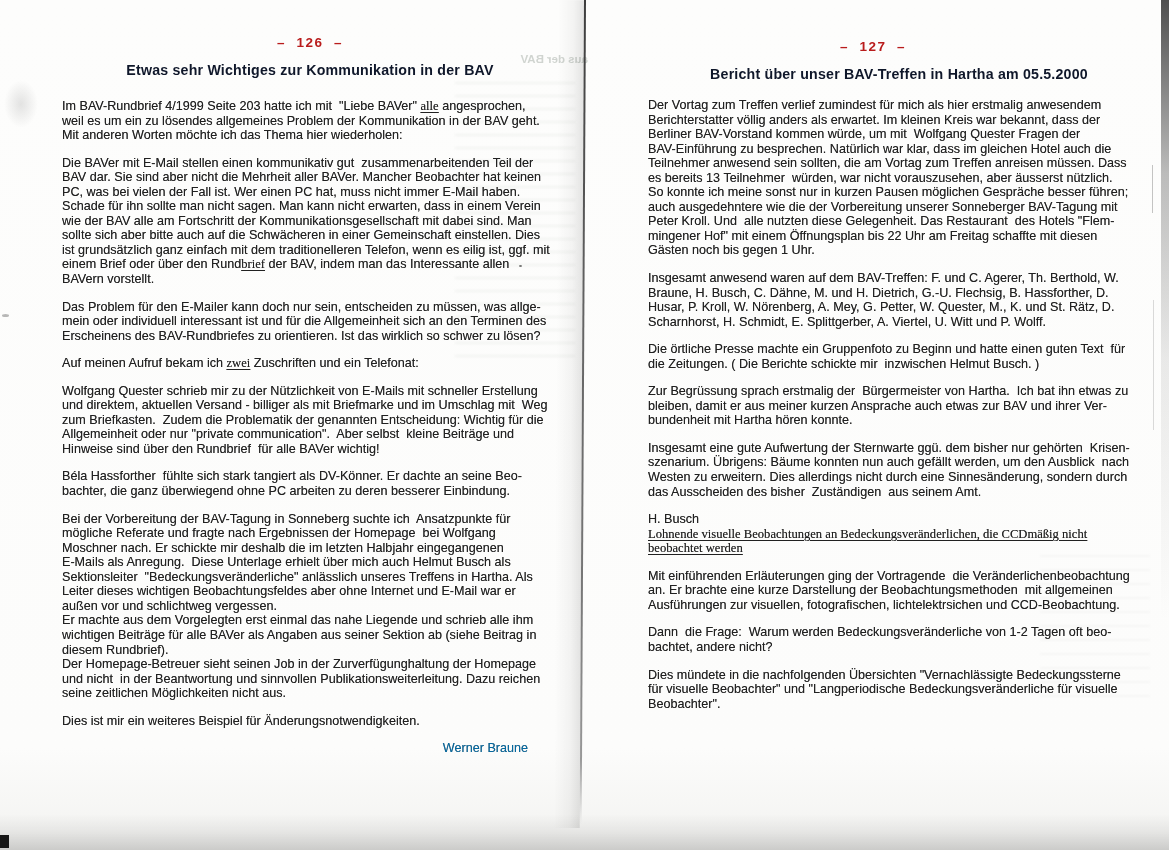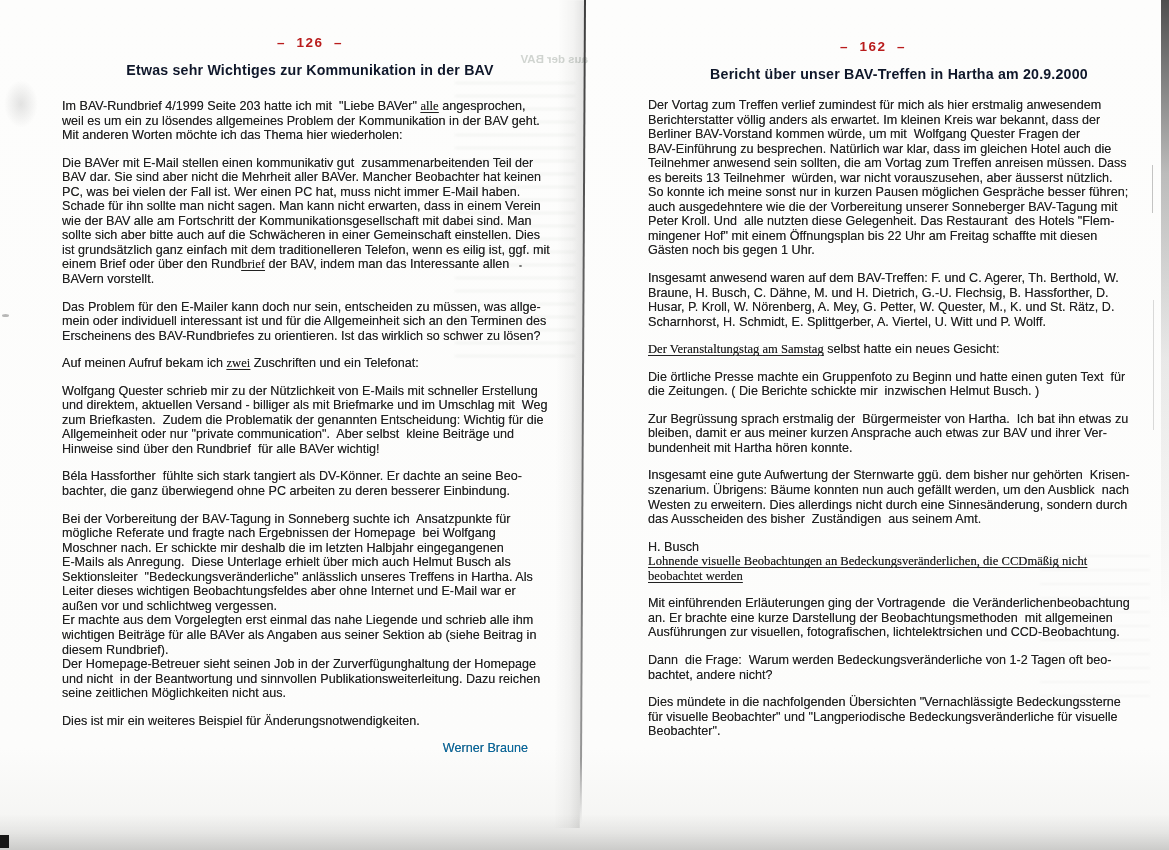--- a/index.html
+++ b/index.html
@@ -106,26 +106,25 @@
     <p>Auf meinen Aufruf bekam ich <u>zwei</u> Zuschriften und ein Telefonat:</p>
     <p>Wolfgang Quester schrieb mir zu der Nützlichkeit von E-Mails mit schneller Erstellung<br>und direktem, aktuellen Versand - billiger als mit Briefmarke und im Umschlag mit  Weg<br>zum Briefkasten.  Zudem die Problematik der genannten Entscheidung: Wichtig für die<br>Allgemeinheit oder nur "private communication".  Aber selbst  kleine Beiträge und<br>Hinweise sind über den Rundbrief  für alle BAVer wichtig!</p>
     <p>Béla Hassforther  fühlte sich stark tangiert als DV-Könner. Er dachte an seine Beo-<br>bachter, die ganz überwiegend ohne PC arbeiten zu deren besserer Einbindung.</p>
     <p>Bei der Vorbereitung der BAV-Tagung in Sonneberg suchte ich  Ansatzpunkte für<br>mögliche Referate und fragte nach Ergebnissen der Homepage  bei Wolfgang<br>Moschner nach. Er schickte mir deshalb die im letzten Halbjahr eingegangenen<br>E-Mails als Anregung.  Diese Unterlage erhielt über mich auch Helmut Busch als<br>Sektionsleiter  "Bedeckungsveränderliche" anlässlich unseres Treffens in Hartha. Als<br>Leiter dieses wichtigen Beobachtungsfeldes aber ohne Internet und E-Mail war er<br>außen vor und schlichtweg vergessen.<br>Er machte aus dem Vorgelegten erst einmal das nahe Liegende und schrieb alle ihm<br>wichtigen Beiträge für alle BAVer als Angaben aus seiner Sektion ab (siehe Beitrag in<br>diesem Rundbrief).<br>Der Homepage-Betreuer sieht seinen Job in der Zurverfügunghaltung der Homepage<br>und nicht  in der Beantwortung und sinnvollen Publikationsweiterleitung. Dazu reichen<br>seine zeitlichen Möglichkeiten nicht aus.</p>
     <p>Dies ist mir ein weiteres Beispiel für Änderungsnotwendigkeiten.</p>
     <div class="signature">Werner Braune</div>
   </div>
 </div>
 
 <div class="page page-right">
-  <div class="page-number">–  162  –</div>
-  <h1 class="page-title">Bericht über unser BAV-Treffen in Hartha am 20.9.2000</h1>
+  <div class="page-number">–  127  –</div>
+  <h1 class="page-title">Bericht über unser BAV-Treffen in Hartha am 05.5.2000</h1>
   <div class="page-body">
     <p>Der Vortag zum Treffen verlief zumindest für mich als hier erstmalig anwesendem<br>Berichterstatter völlig anders als erwartet. Im kleinen Kreis war bekannt, dass der<br>Berliner BAV-Vorstand kommen würde, um mit  Wolfgang Quester Fragen der<br>BAV-Einführung zu besprechen. Natürlich war klar, dass im gleichen Hotel auch die<br>Teilnehmer anwesend sein sollten, die am Vortag zum Treffen anreisen müssen. Dass<br>es bereits 13 Teilnehmer  würden, war nicht vorauszusehen, aber äusserst nützlich.<br>So konnte ich meine sonst nur in kurzen Pausen möglichen Gespräche besser führen;<br>auch ausgedehntere wie die der Vorbereitung unserer Sonneberger BAV-Tagung mit<br>Peter Kroll. Und  alle nutzten diese Gelegenheit. Das Restaurant  des Hotels "Flem-<br>mingener Hof" mit einem Öffnungsplan bis 22 Uhr am Freitag schaffte mit diesen<br>Gästen noch bis gegen 1 Uhr.</p>
     <p>Insgesamt anwesend waren auf dem BAV-Treffen: F. und C. Agerer, Th. Berthold, W.<br>Braune, H. Busch, C. Dähne, M. und H. Dietrich, G.-U. Flechsig, B. Hassforther, D.<br>Husar, P. Kroll, W. Nörenberg, A. Mey, G. Petter, W. Quester, M., K. und St. Rätz, D.<br>Scharnhorst, H. Schmidt, E. Splittgerber, A. Viertel, U. Witt und P. Wolff.</p>
-    <p><u>Der Veranstaltungstag am Samstag</u> selbst hatte ein neues Gesicht:</p>
     <p>Die örtliche Presse machte ein Gruppenfoto zu Beginn und hatte einen guten Text  für<br>die Zeitungen. ( Die Berichte schickte mir  inzwischen Helmut Busch. )</p>
     <p>Zur Begrüssung sprach erstmalig der  Bürgermeister von Hartha.  Ich bat ihn etwas zu<br>bleiben, damit er aus meiner kurzen Ansprache auch etwas zur BAV und ihrer Ver-<br>bundenheit mit Hartha hören konnte.</p>
     <p>Insgesamt eine gute Aufwertung der Sternwarte ggü. dem bisher nur gehörten  Krisen-<br>szenarium. Übrigens: Bäume konnten nun auch gefällt werden, um den Ausblick  nach<br>Westen zu erweitern. Dies allerdings nicht durch eine Sinnesänderung, sondern durch<br>das Ausscheiden des bisher  Zuständigen  aus seinem Amt.</p>
     <p>H. Busch<br><u>Lohnende visuelle Beobachtungen an Bedeckungsveränderlichen, die CCDmäßig nicht</u><br><u>beobachtet werden</u></p>
     <p>Mit einführenden Erläuterungen ging der Vortragende  die Veränderlichenbeobachtung<br>an. Er brachte eine kurze Darstellung der Beobachtungsmethoden  mit allgemeinen<br>Ausführungen zur visuellen, fotografischen, lichtelektrsichen und CCD-Beobachtung.</p>
     <p>Dann  die Frage:  Warum werden Bedeckungsveränderliche von 1-2 Tagen oft beo-<br>bachtet, andere nicht?</p>
     <p>Dies mündete in die nachfolgenden Übersichten "Vernachlässigte Bedeckungssterne<br>für visuelle Beobachter" und "Langperiodische Bedeckungsveränderliche für visuelle<br>Beobachter".</p>
   </div>
 </div>
 

